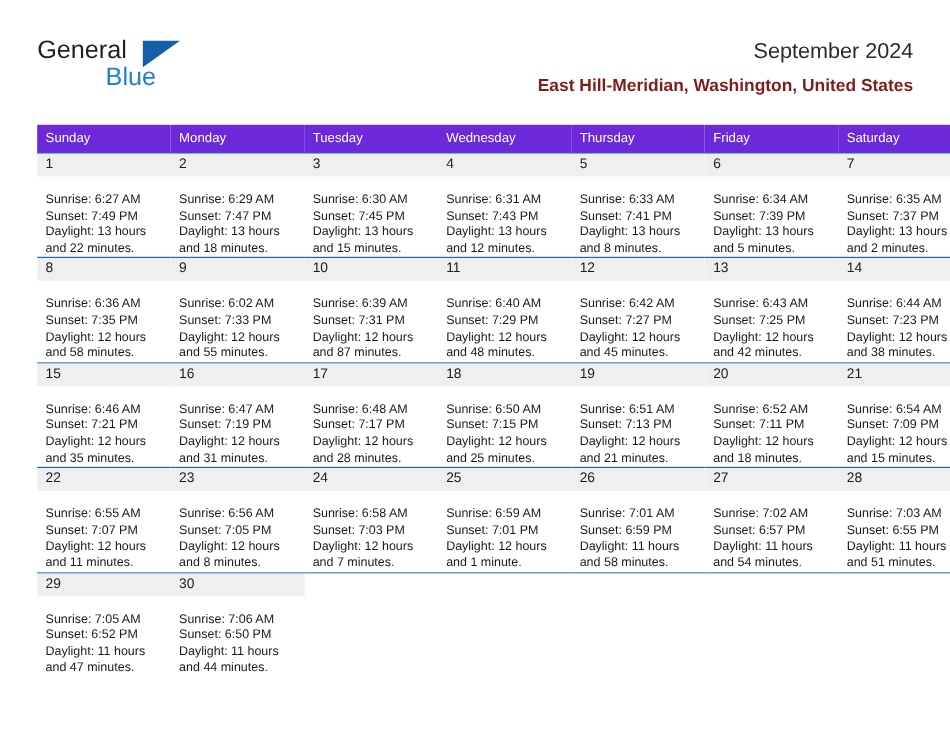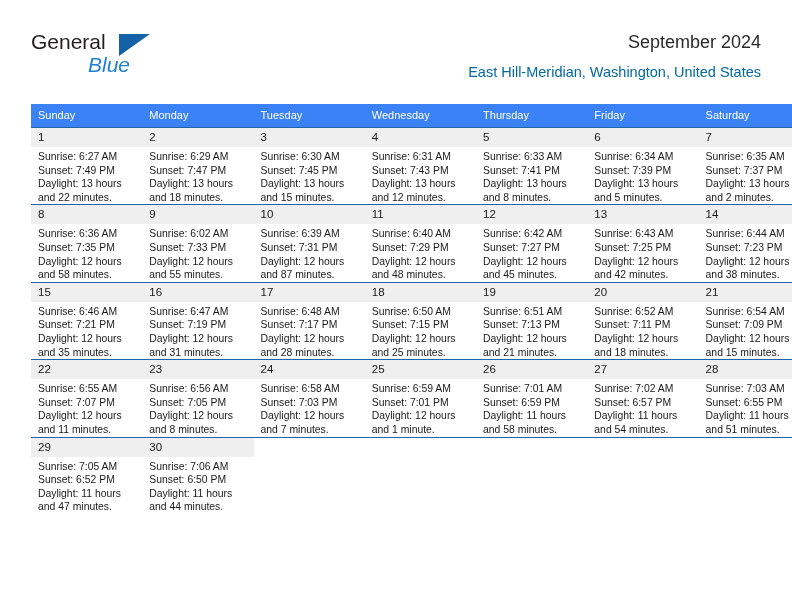--- a/index.html
+++ b/index.html
@@ -48,21 +48,20 @@
     color: #231f20;
     font-family: "Liberation Sans", sans-serif;
   }
   .brand-blue {
     position: absolute;
     left: 57px;
     top: 23px;
     font-size: 21px;
     color: #1f7fd4;
     font-family: "Liberation Sans", sans-serif;
-    font-style: italic;
   }
   .brand-triangle {
     position: absolute;
     left: 88px;
     top: 4px;
     width: 0;
     height: 0;
     border-left: 31px solid #1461a8;
     border-bottom: 22px solid transparent;
   }
@@ -76,39 +75,39 @@
   .month-title {
     font-size: 18px;
     color: #2b2b2b;
     line-height: 33px;
     white-space: nowrap;
     font-weight: normal;
     margin: 0;
   }
   .location-title {
     font-size: 14.5px;
-    color: #0369a1;
+    color: #7f1d1d;
     line-height: 20px;
     white-space: nowrap;
     margin: 3px 0 0 0;
-    font-weight: normal;
+    font-weight: bold;
   }
 
   
   .calendar {
     position: absolute;
     left: 31px;
     top: 104px;
     width: 730px;
     border-collapse: collapse;
     table-layout: fixed;
   }
 
   .calendar th {
-    background: #3b82f6;
+    background: #6d28d9;
     color: #ffffff;
     font-size: 11px;
     font-weight: normal;
     text-align: left;
     padding: 5px 0 6px 7px;
     height: 12px;
     border: none;
     width: 104.28px;
   }
 
@@ -134,21 +133,21 @@
     color: #1a1a1a;
     line-height: 14px;
     box-sizing: content-box;
   }
 
   .daynum-band.empty {
     background: #ffffff;
   }
 
   .info {
-    padding: 3px 5px 0 7px;
+    padding: 13px 5px 0 7px;
     font-size: 10.4px;
     line-height: 13.6px;
     color: #1a1a1a;
   }
   .info div {
     white-space: nowrap;
   }
 </style>
 </head>
 <body>

